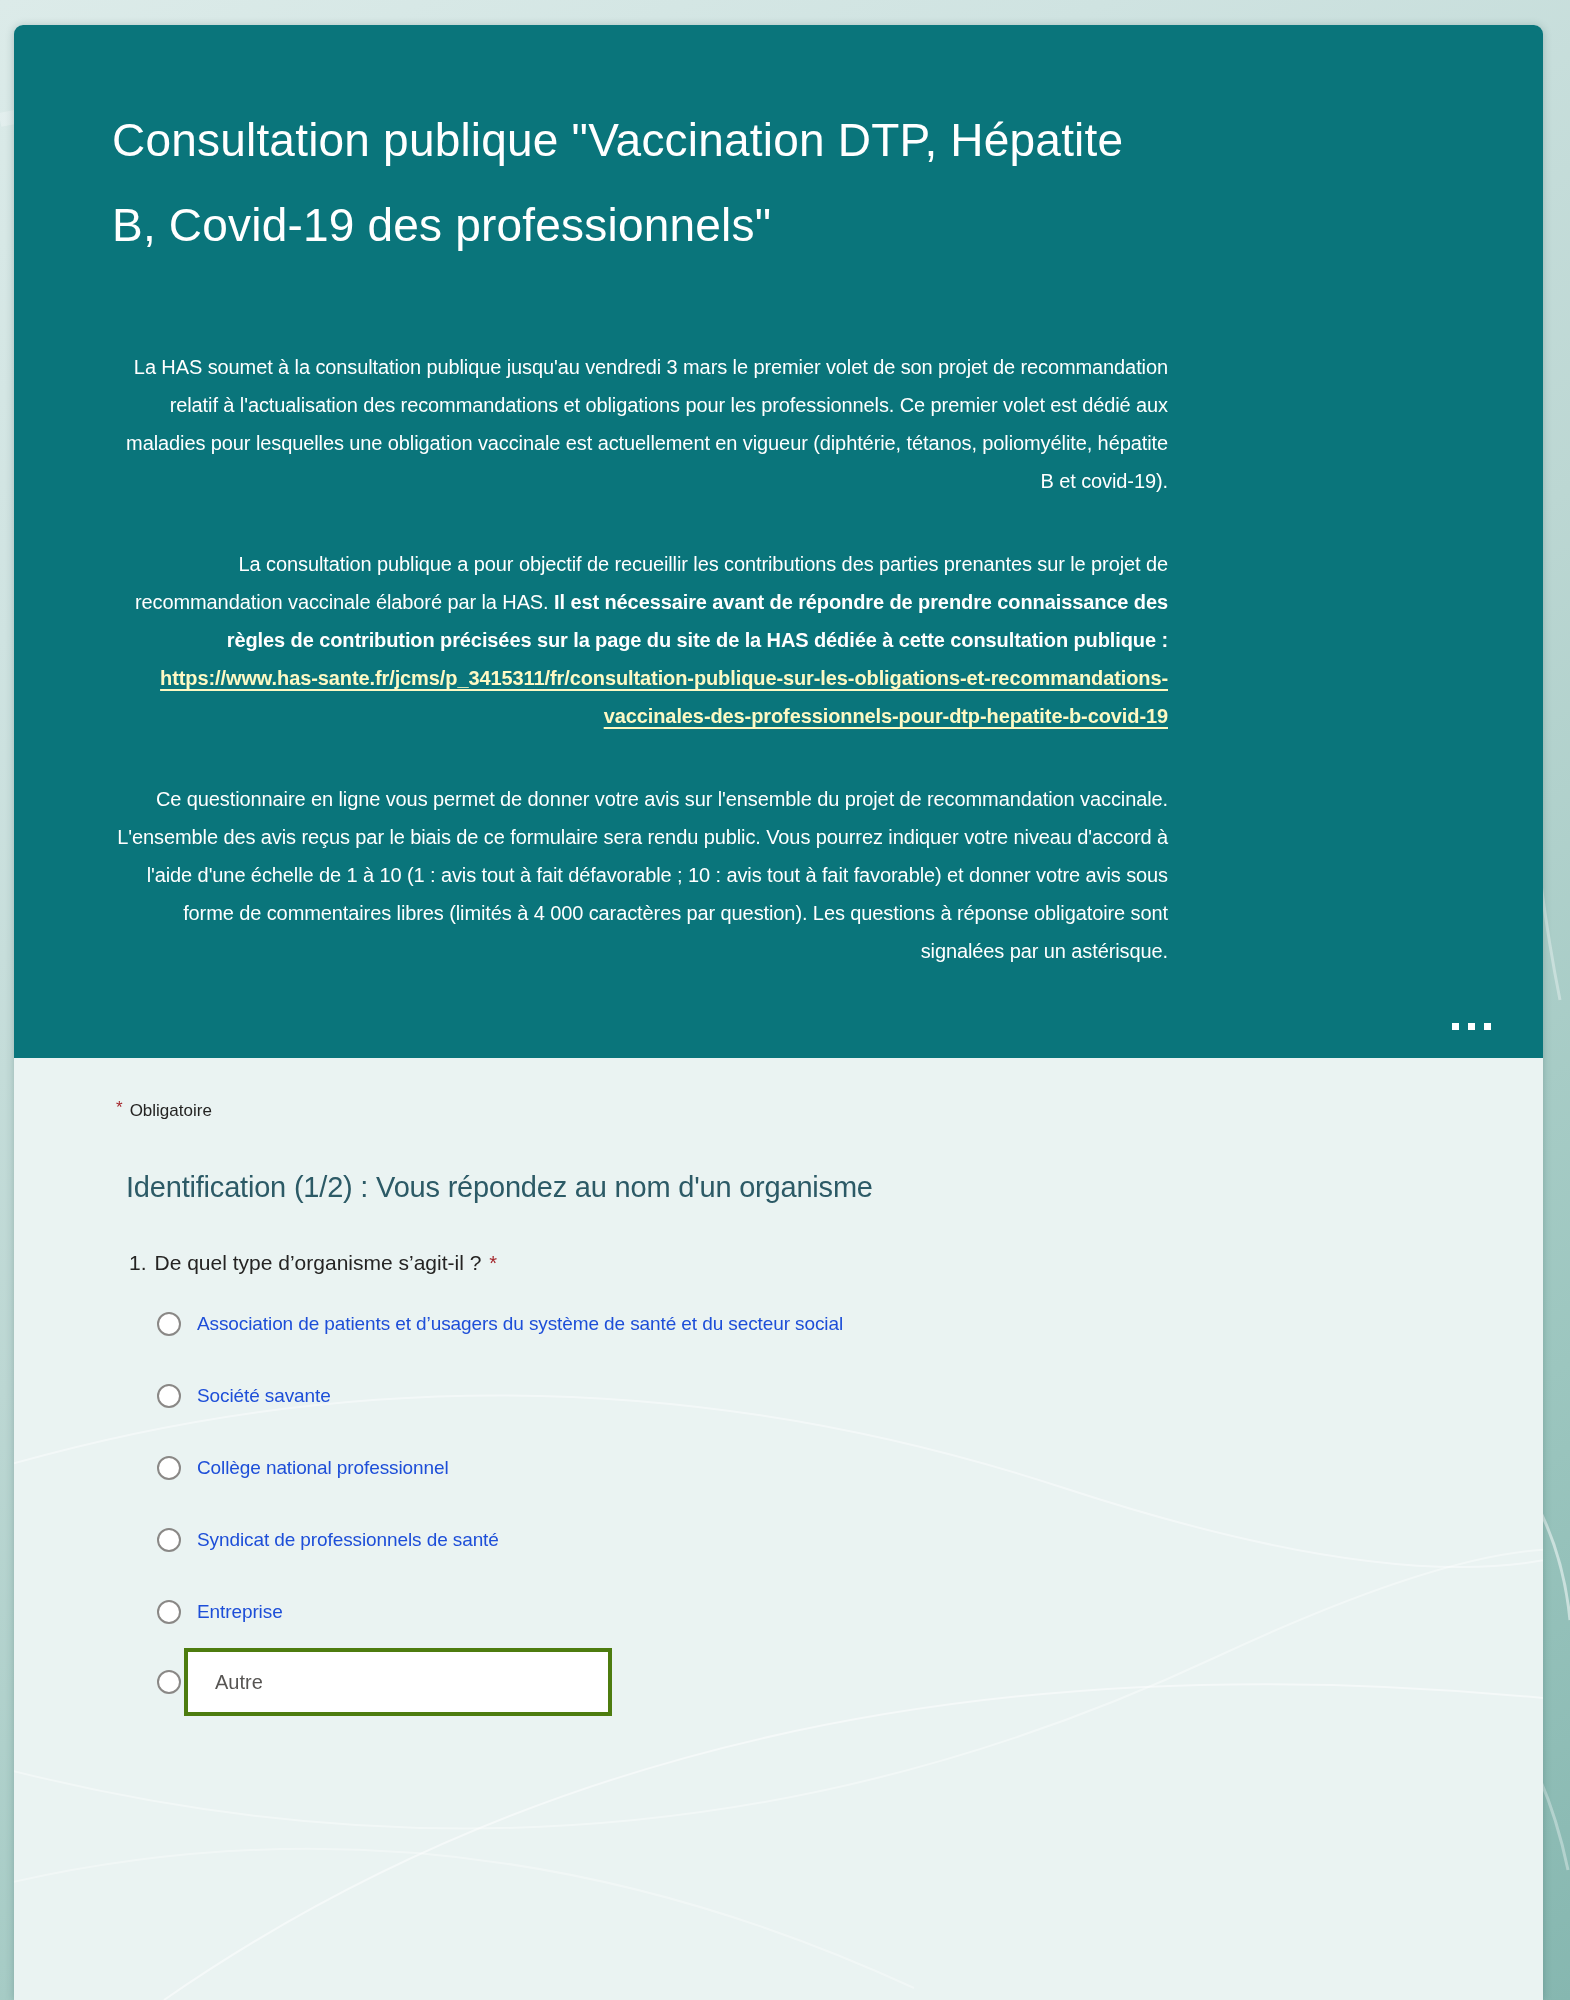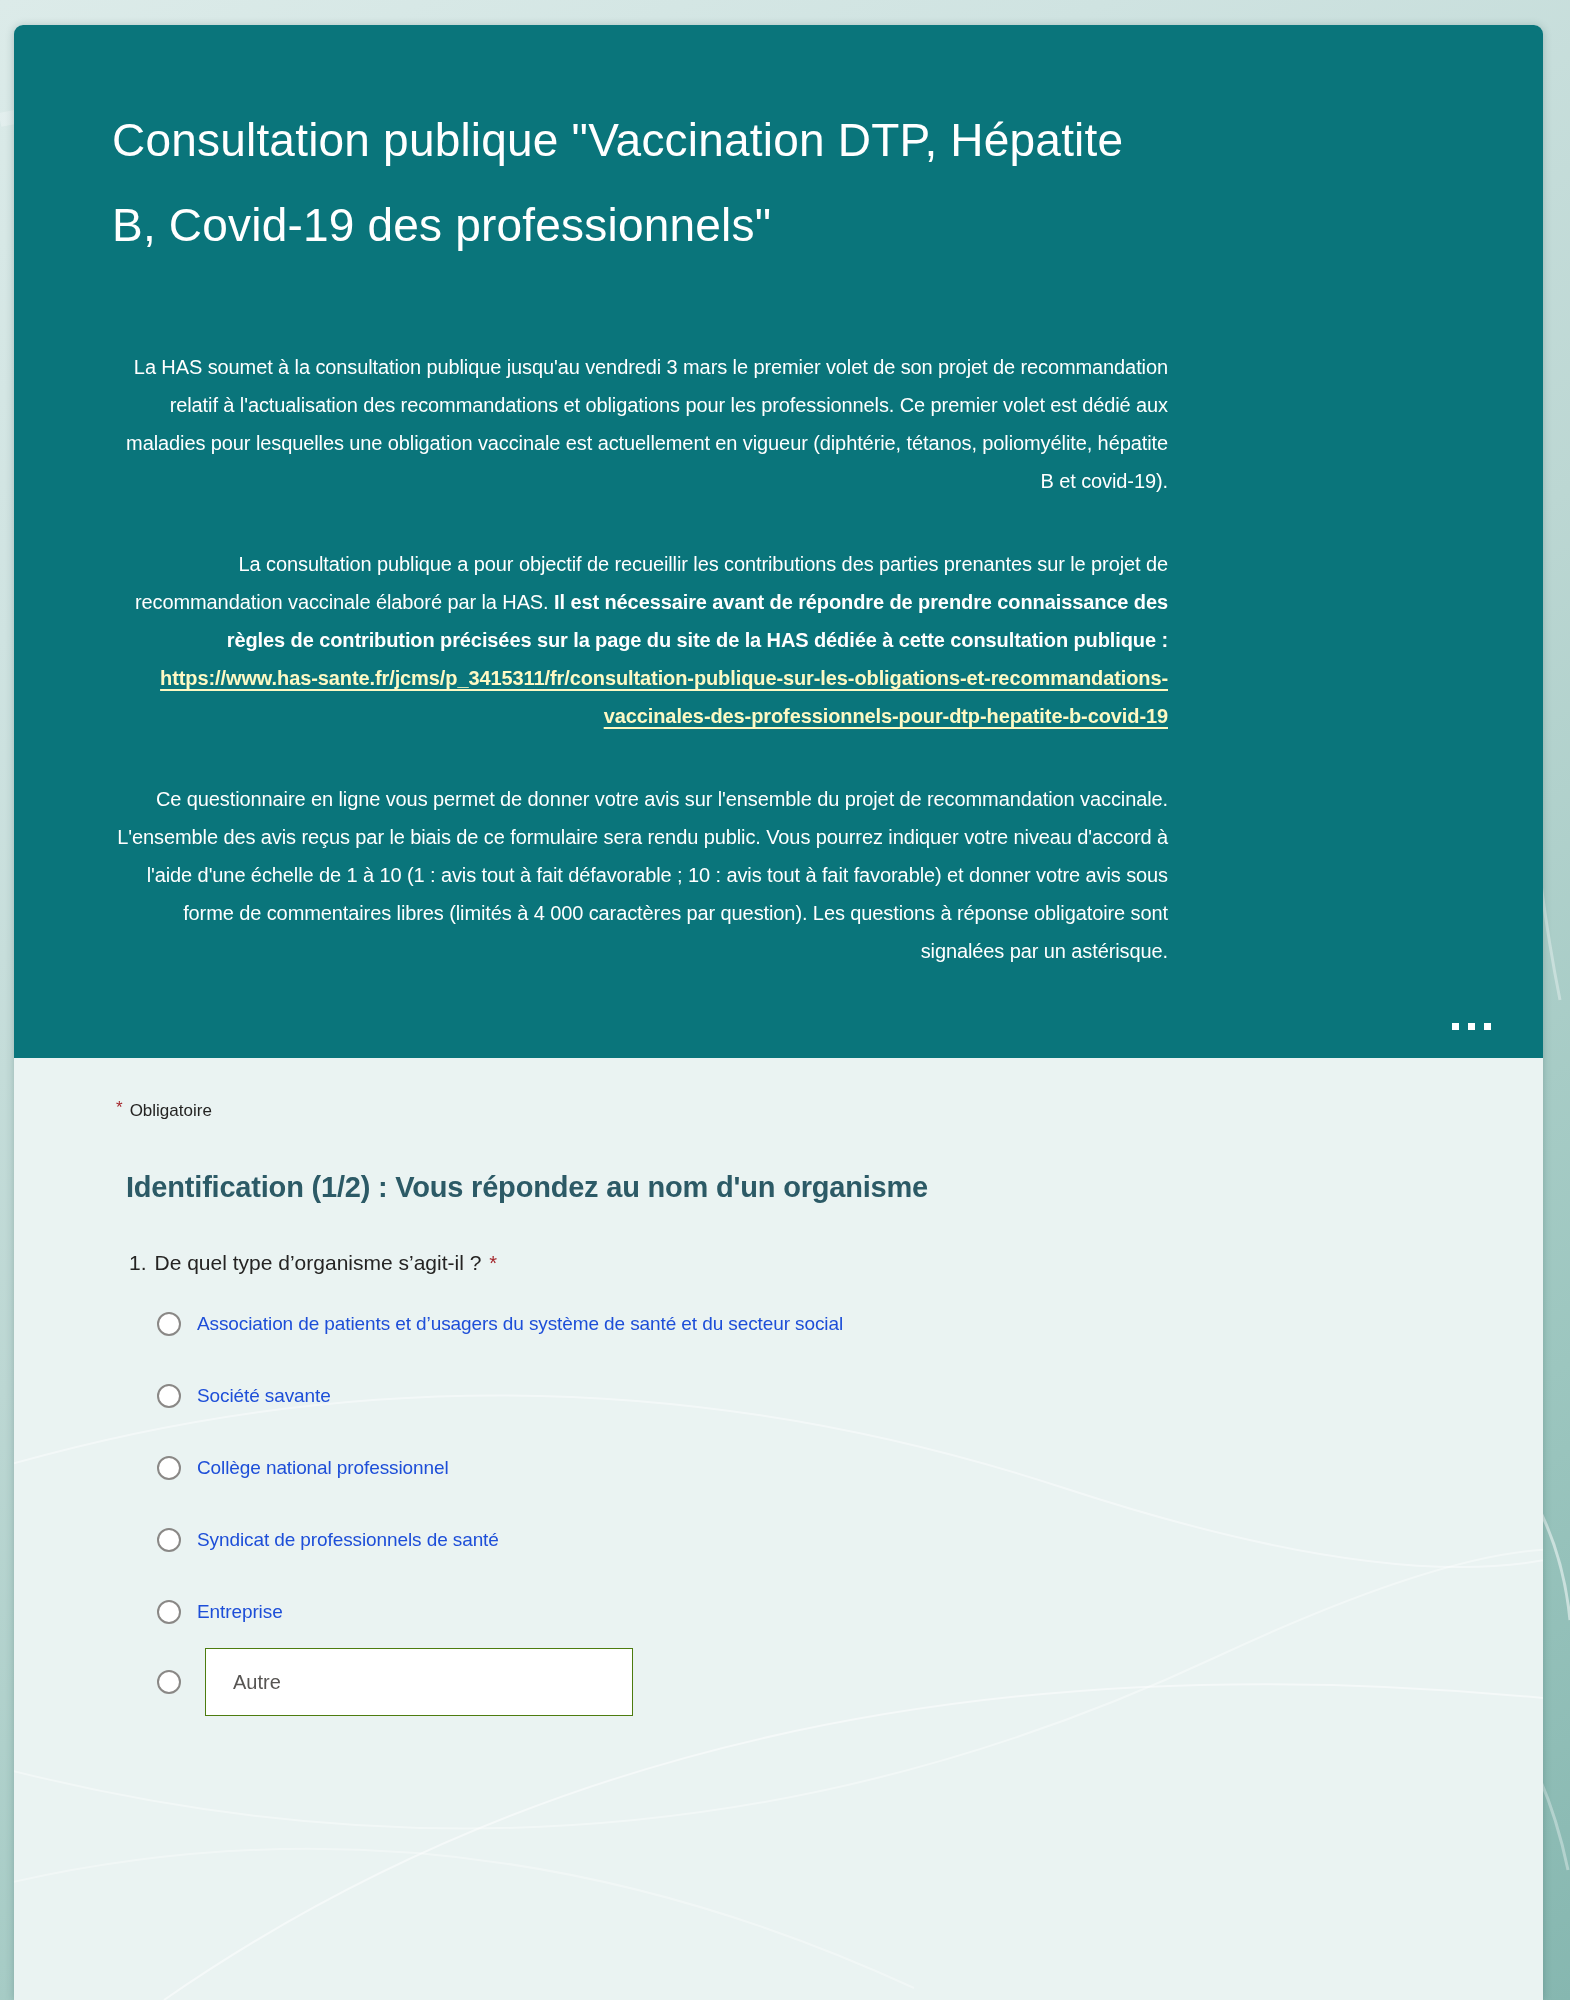--- a/index.html
+++ b/index.html
@@ -54,41 +54,41 @@
     color: #252423;
   }
   .form-body svg.body-waves { position: absolute; inset: 0; width: 1529px; height: 942px; pointer-events: none; }
   .body-content { position: relative; }
 
   .required-note { margin-left: 4px; font-size: 17px; color: #252423; }
   .req-star { color: #a4262c; font-size: 17px; vertical-align: 3px; margin-right: 7px; }
 
   .section-title {
     margin: 50px 0 0 14px;
-    font-size: 29px; font-weight: 700; color: #2c5a66;
+    font-size: 29px; font-weight: 400; color: #2c5a66;
     letter-spacing: -0.2px;
   }
 
   .question-title { margin: 47px 0 0 17px; font-size: 21px; color: #252423; }
   .question-title .q-num { margin-right: 8px; }
   .question-title .q-star { color: #a4262c; margin-left: 8px; font-size: 20px; }
 
   .options { margin: 37px 0 0 45px; }
   .option { display: flex; align-items: center; margin-bottom: 48px; }
   .option.option-last { margin-bottom: 24px; }
   .option.option-other { margin-bottom: 0; }
   .radio {
     flex: 0 0 auto;
     width: 24px; height: 24px; border-radius: 50%;
     border: 2px solid #8a8886; background: #ffffff; cursor: pointer;
   }
   .option-label { margin-left: 16px; font-size: 19px; color: #1d4ed8; letter-spacing: -0.1px; }
   .other-input {
-    margin-left: 24px; width: 428px; height: 68px;
-    border: 1px solid #4d7c0f; border-radius: 0; background: #ffffff;
+    margin-left: 3px; width: 428px; height: 68px;
+    border: 4px solid #4d7c0f; border-radius: 0; background: #ffffff;
     padding: 0 10px 0 27px; font-family: "Liberation Sans", sans-serif;
     font-size: 20px; color: #252423; outline: none;
   }
   .other-input::placeholder { color: #575553; opacity: 1; }
 </style>
 </head>
 <body>
 
 <svg class="bg-waves" viewBox="0 0 1570 2000" aria-hidden="true">
   <path d="M 1540 300 Q 1500 700 1560 1000" fill="none" stroke="rgba(255,255,255,0.35)" stroke-width="3"></path>

